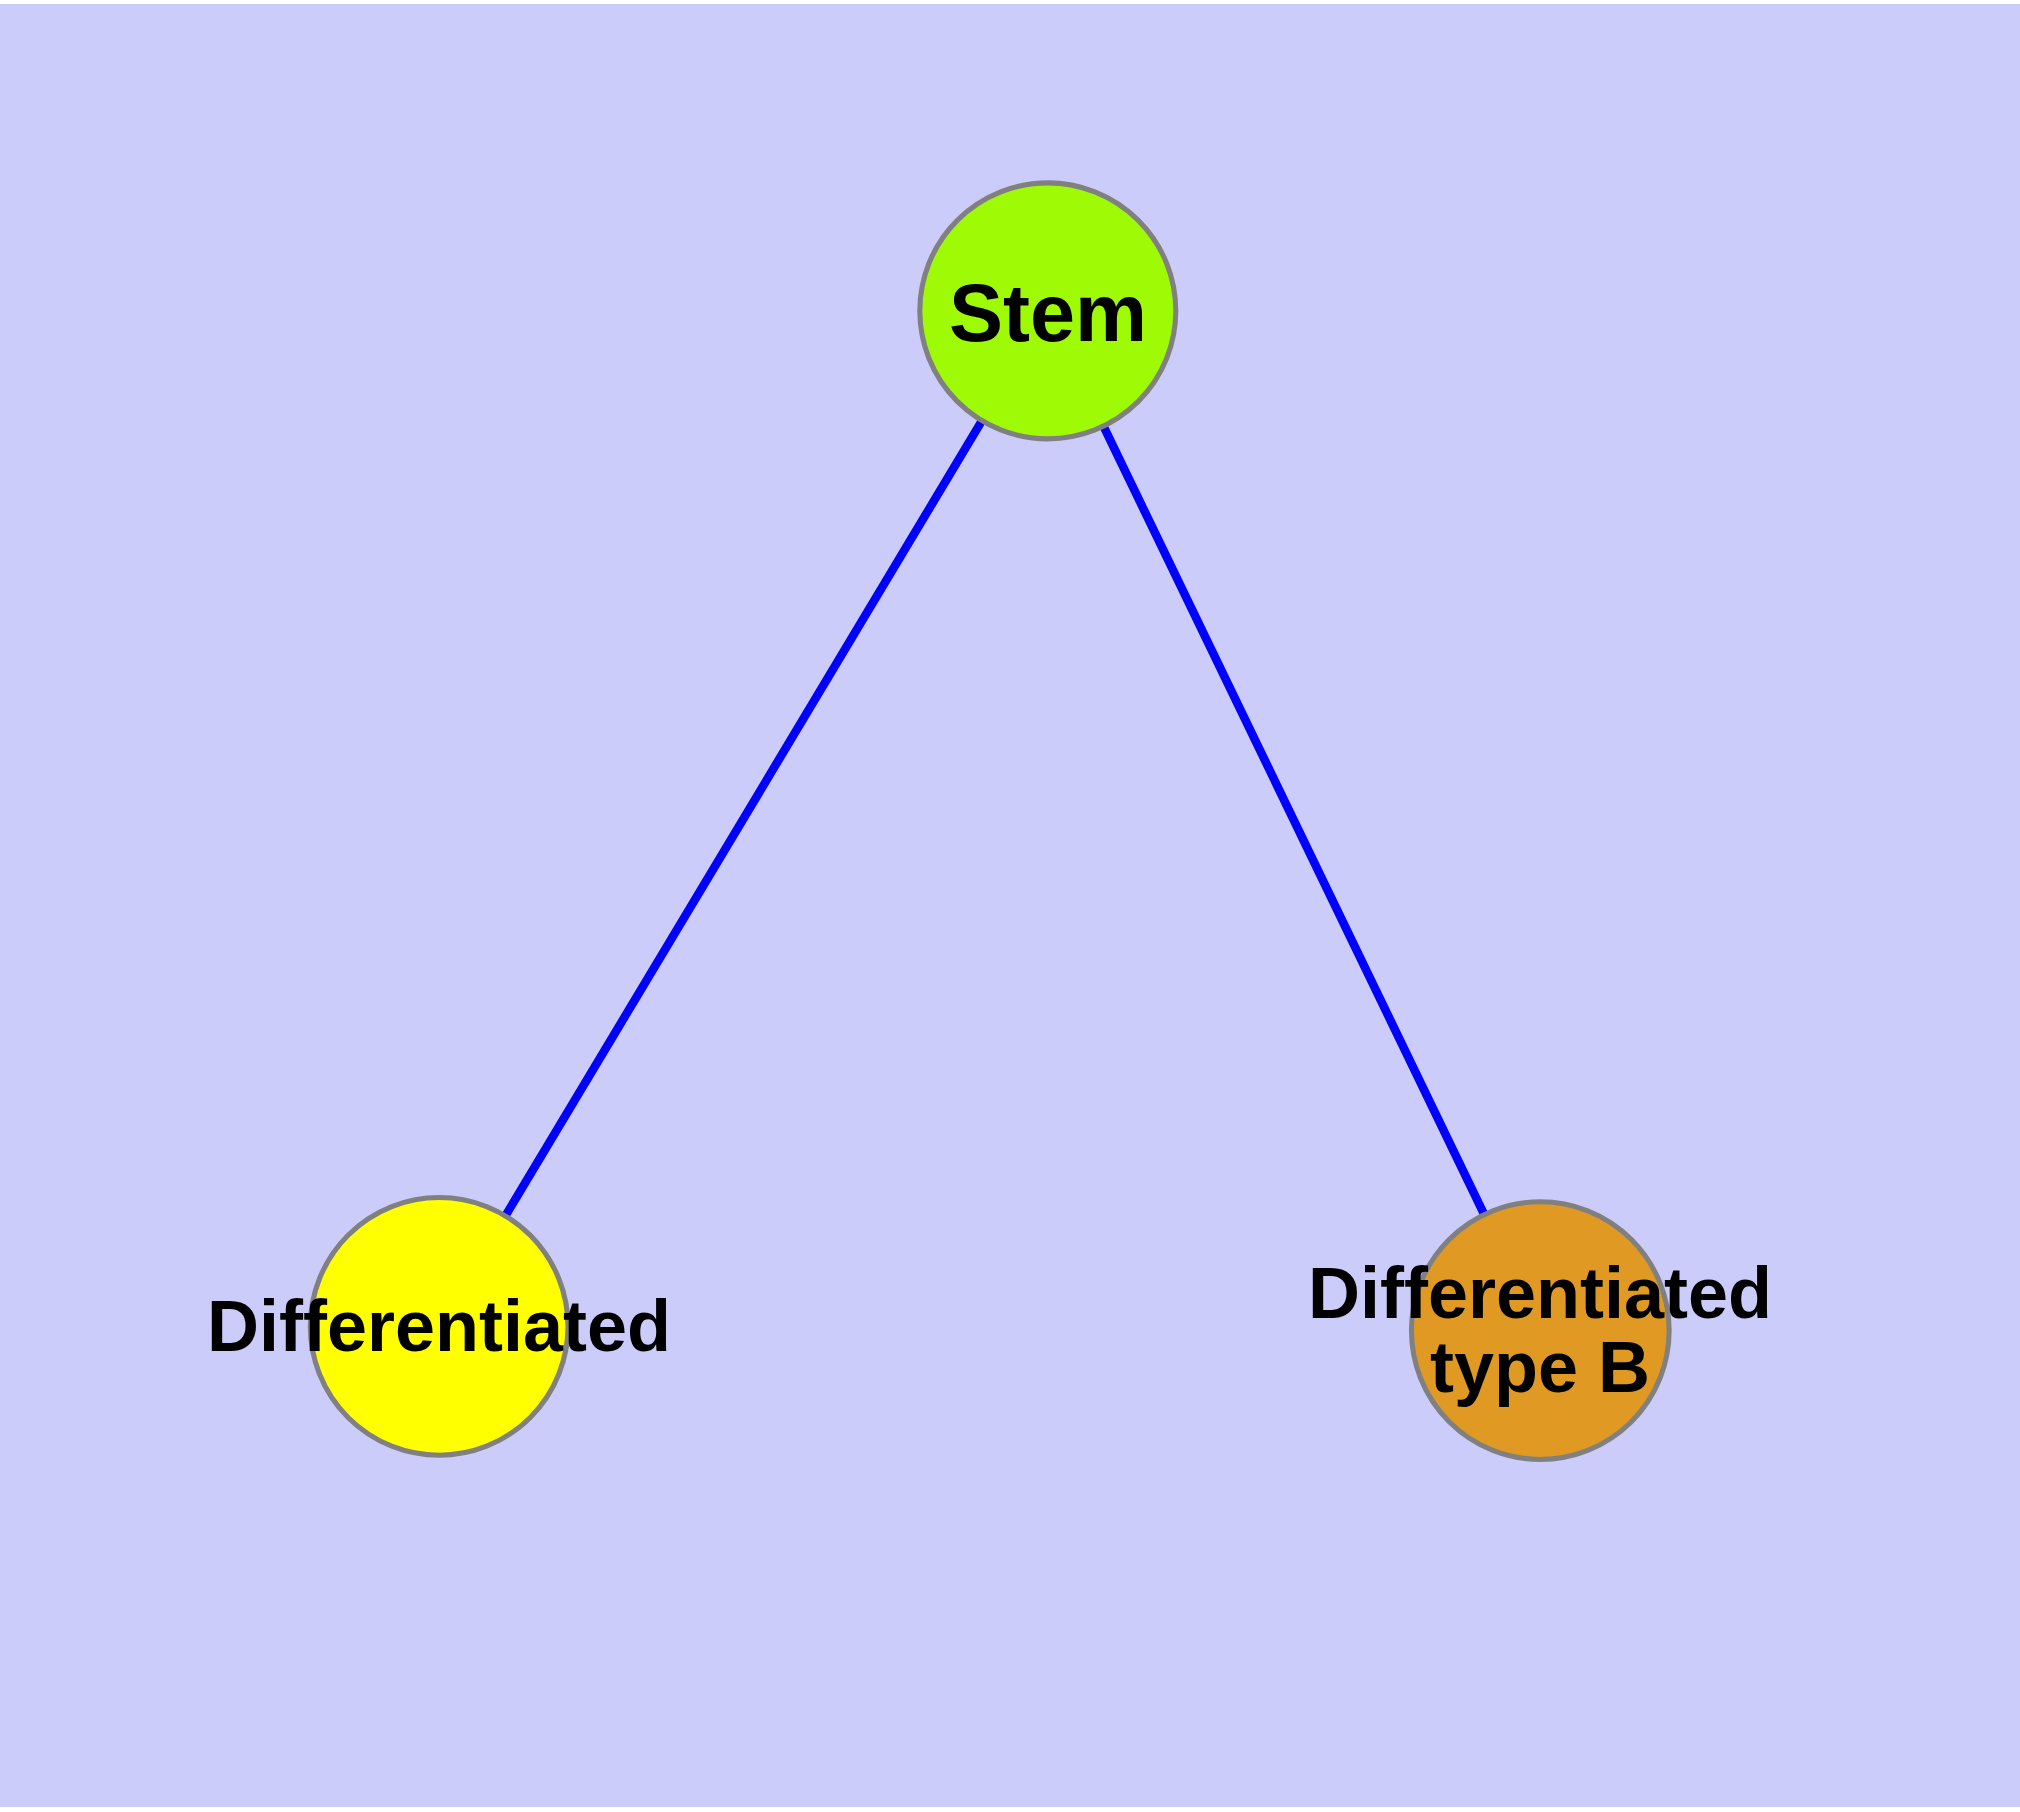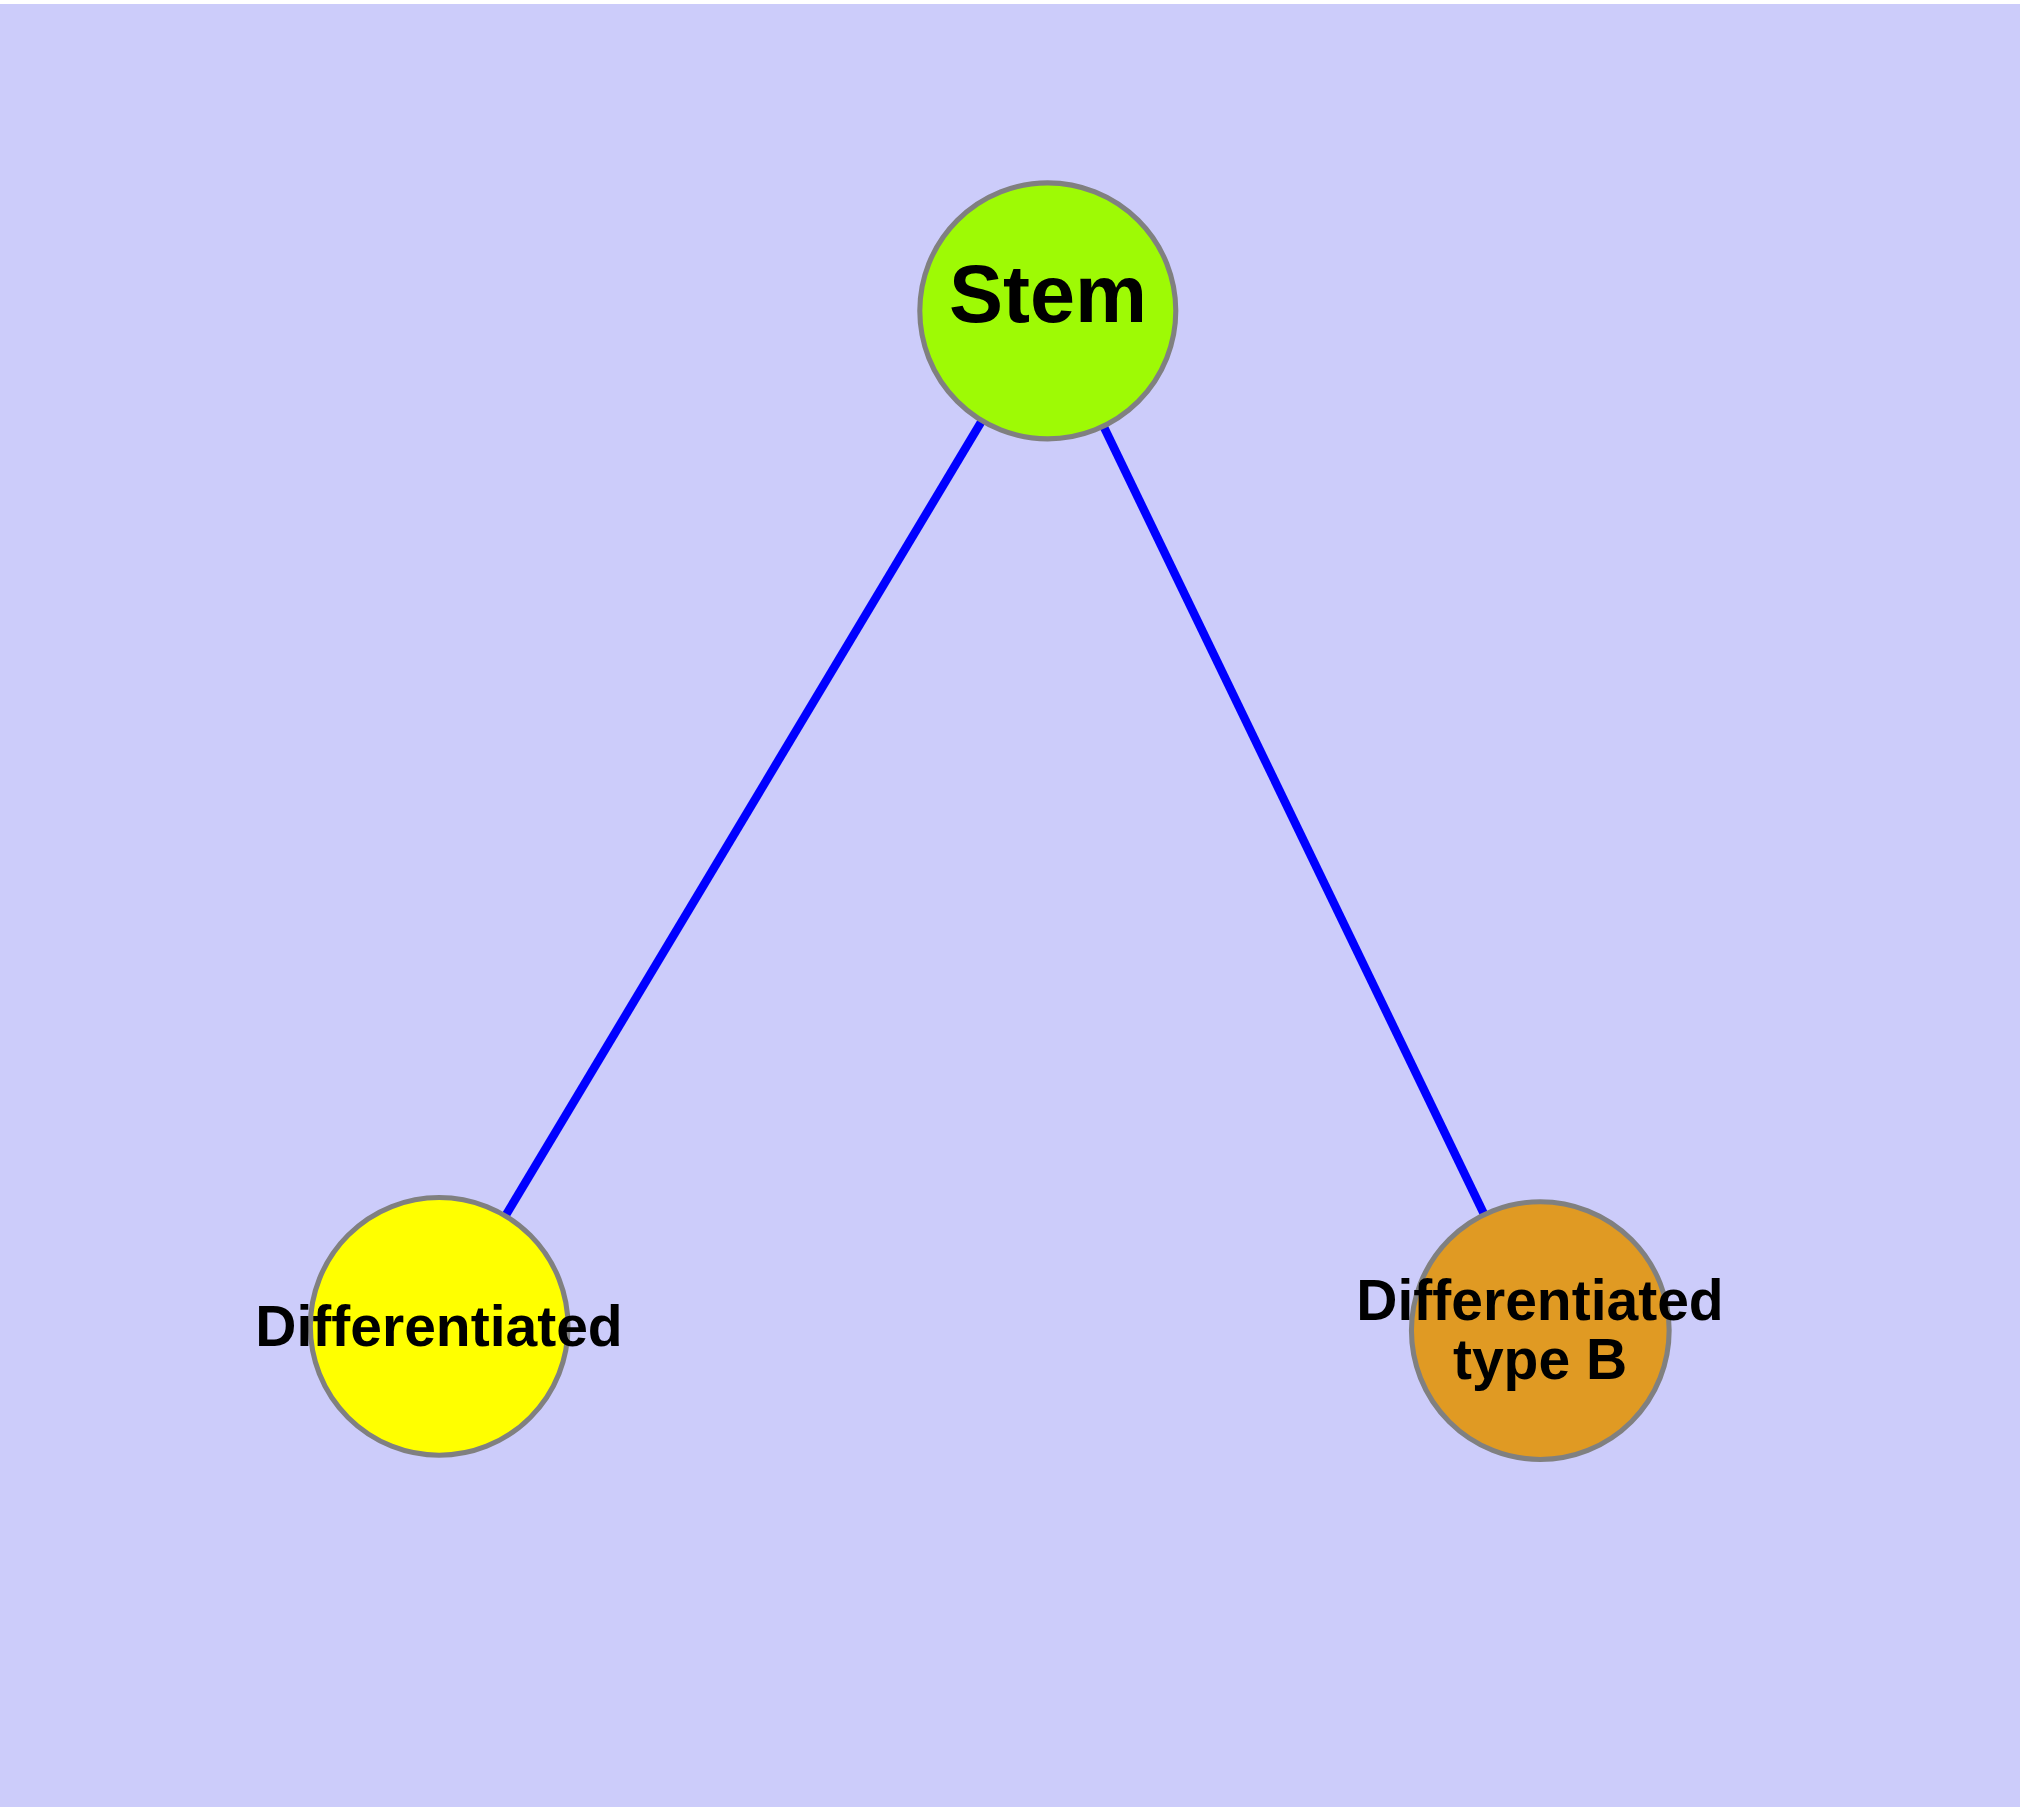--- a/index.html
+++ b/index.html
@@ -42,21 +42,21 @@
     font-weight: bold;
     line-height: 1.03;
     white-space: pre;
     pointer-events: none;
     transform: translate(-50%, -50%);
   }
   .label-stem {
     font-size: 81px;
   }
   .label-diff {
-    font-size: 57px;
+    font-size: 72px;
   }
 </style>
 </head>
 <body>
 
 <div id="canvas">
   <div id="plot-area">
 
     <svg id="graph-svg" viewBox="0 0 2384 2127" xmlns="http://www.w3.org/2000/svg">
       <g id="edges-group">
@@ -64,20 +64,20 @@
           <line x1="1236" y1="362" x2="1817" y2="1565" stroke="#0000ff" stroke-width="10" stroke-linecap="butt"></line>
         </g>
       <g id="nodes-group">
           <circle cx="1236" cy="362" r="151" fill="#9efa05" stroke="#808080" stroke-width="6"></circle>
           <circle cx="518" cy="1560" r="152" fill="#ffff00" stroke="#808080" stroke-width="6"></circle>
           <circle cx="1817" cy="1565" r="152" fill="#e09a23" stroke="#808080" stroke-width="6"></circle>
         </g>
     </svg>
 
     <div id="labels-layer">
-        <div class="node-label label-stem" style="left: 1048px; top: 291px; text-align: center;"><div>Stem</div></div>
+        <div class="node-label label-stem" style="left: 1048px; top: 310px; text-align: center;"><div>Stem</div></div>
         <div class="node-label label-diff" style="left: 439px; top: 1322px;"><div>Differentiated</div></div>
         <div class="node-label label-diff" style="left: 1540px; top: 1326px;"><div>Differentiated</div><div>type B</div></div>
       </div>
 
   </div>
 </div>
 
 
 </body></html>

